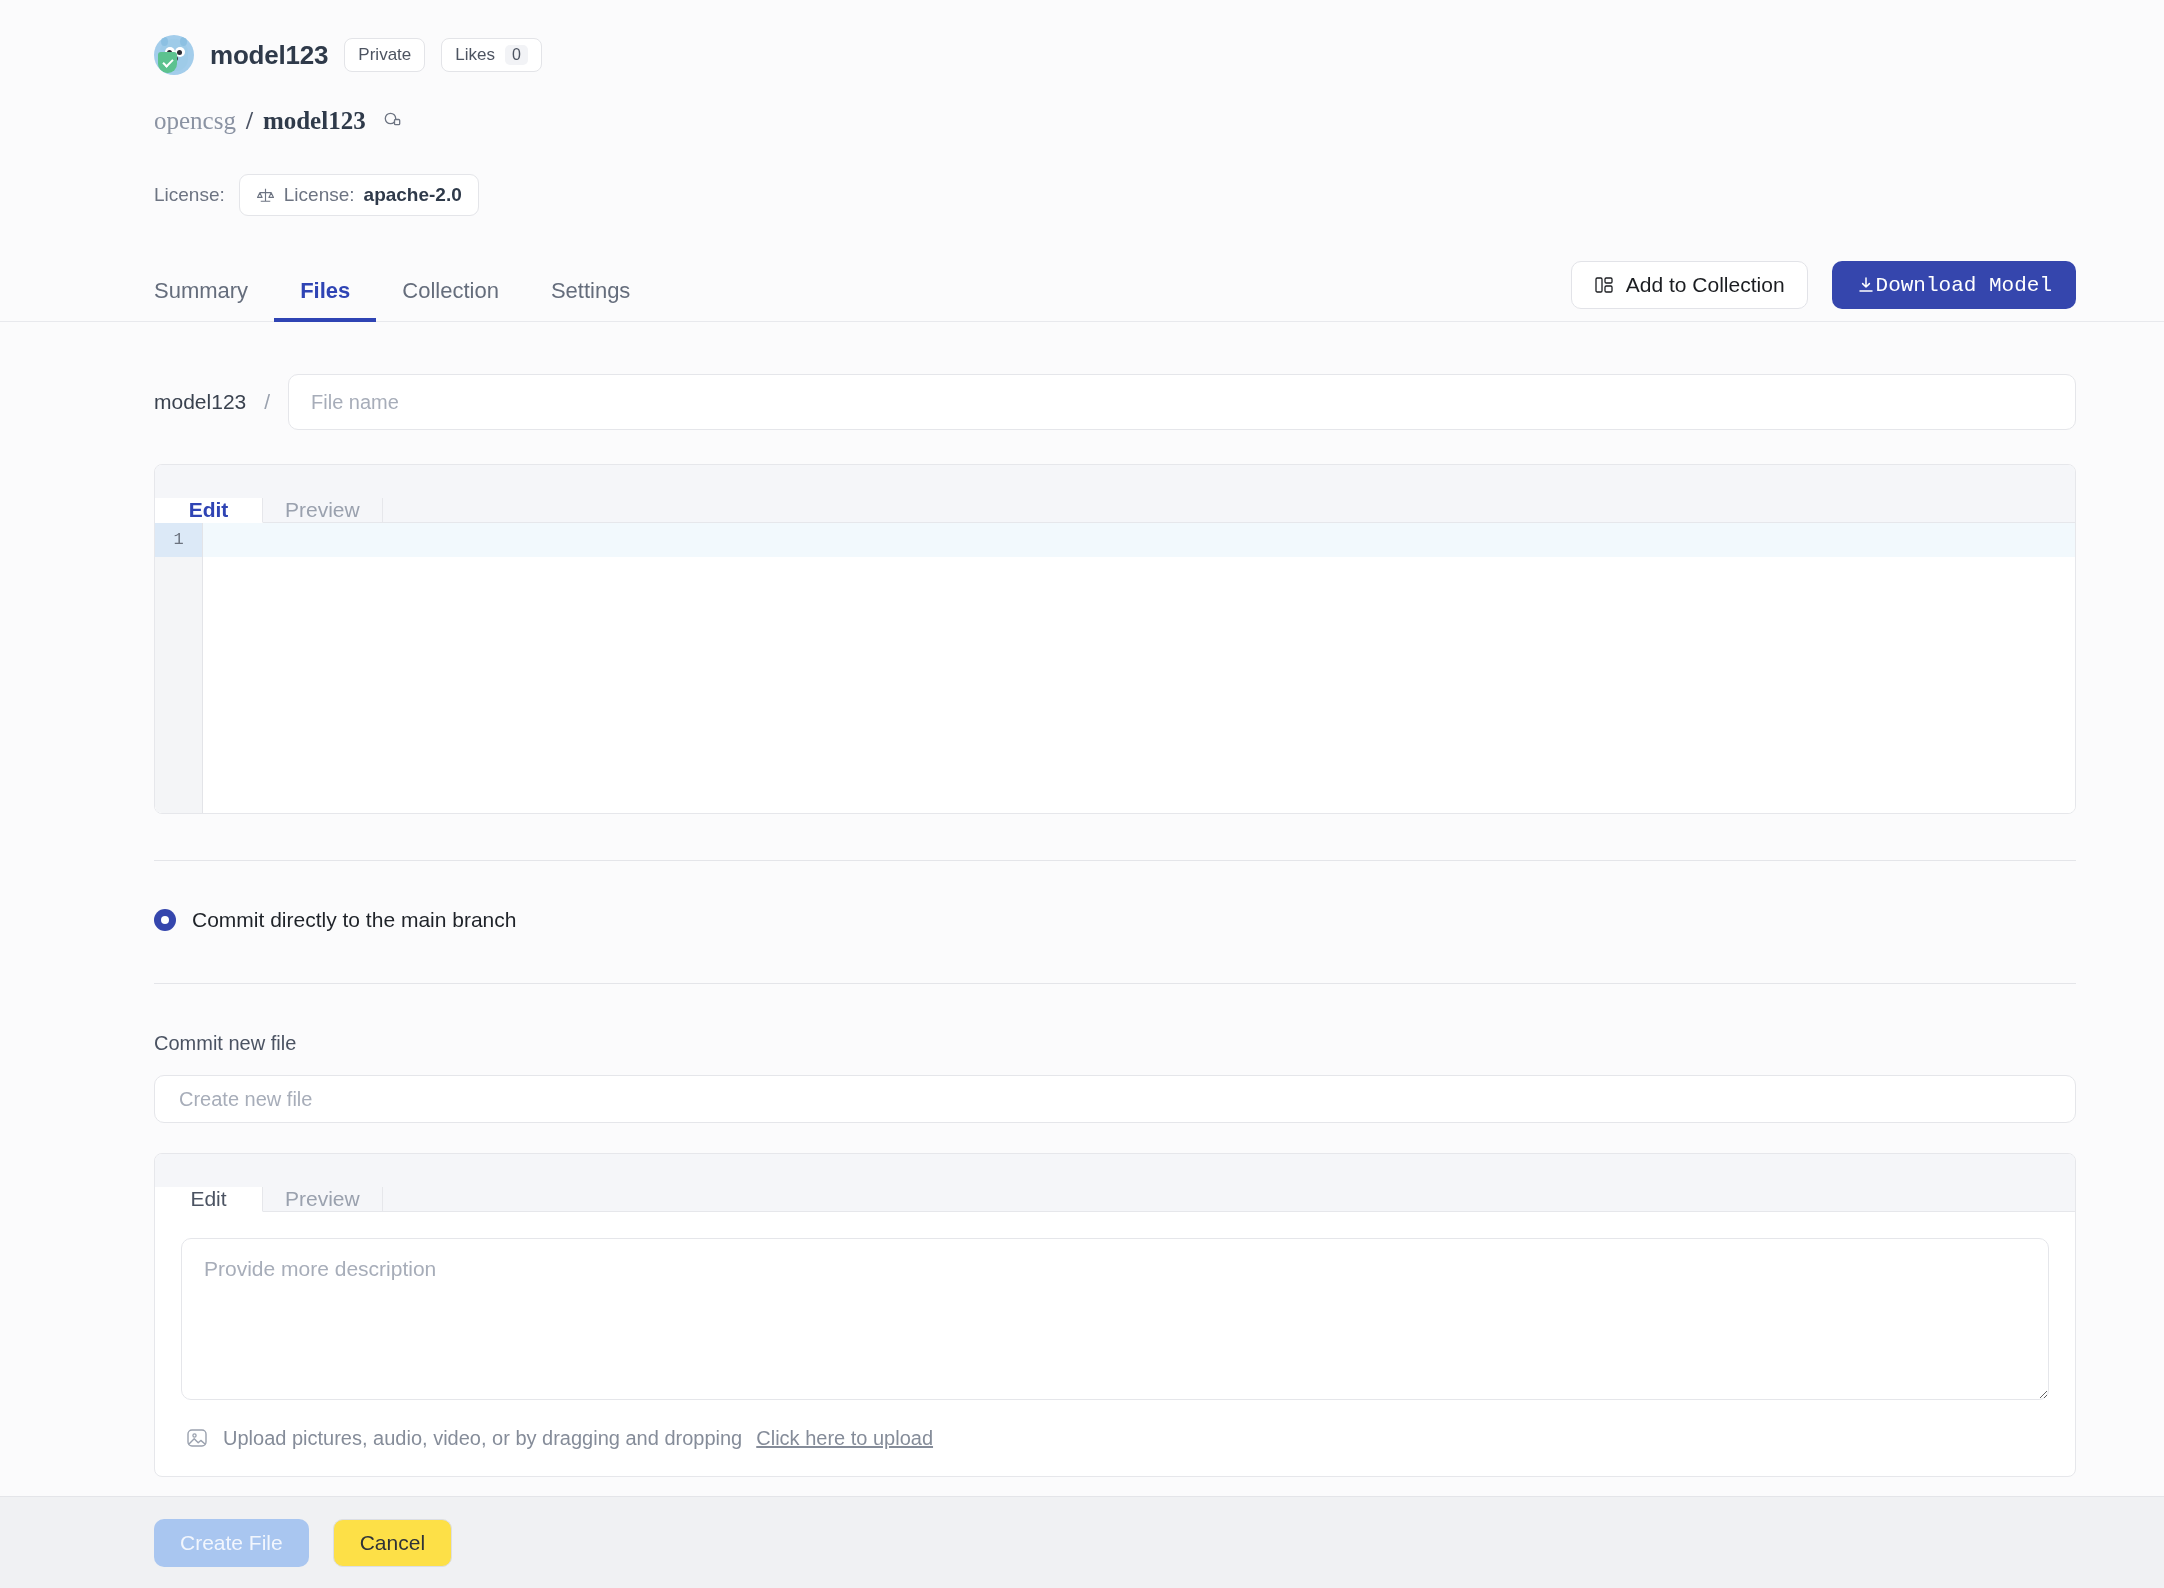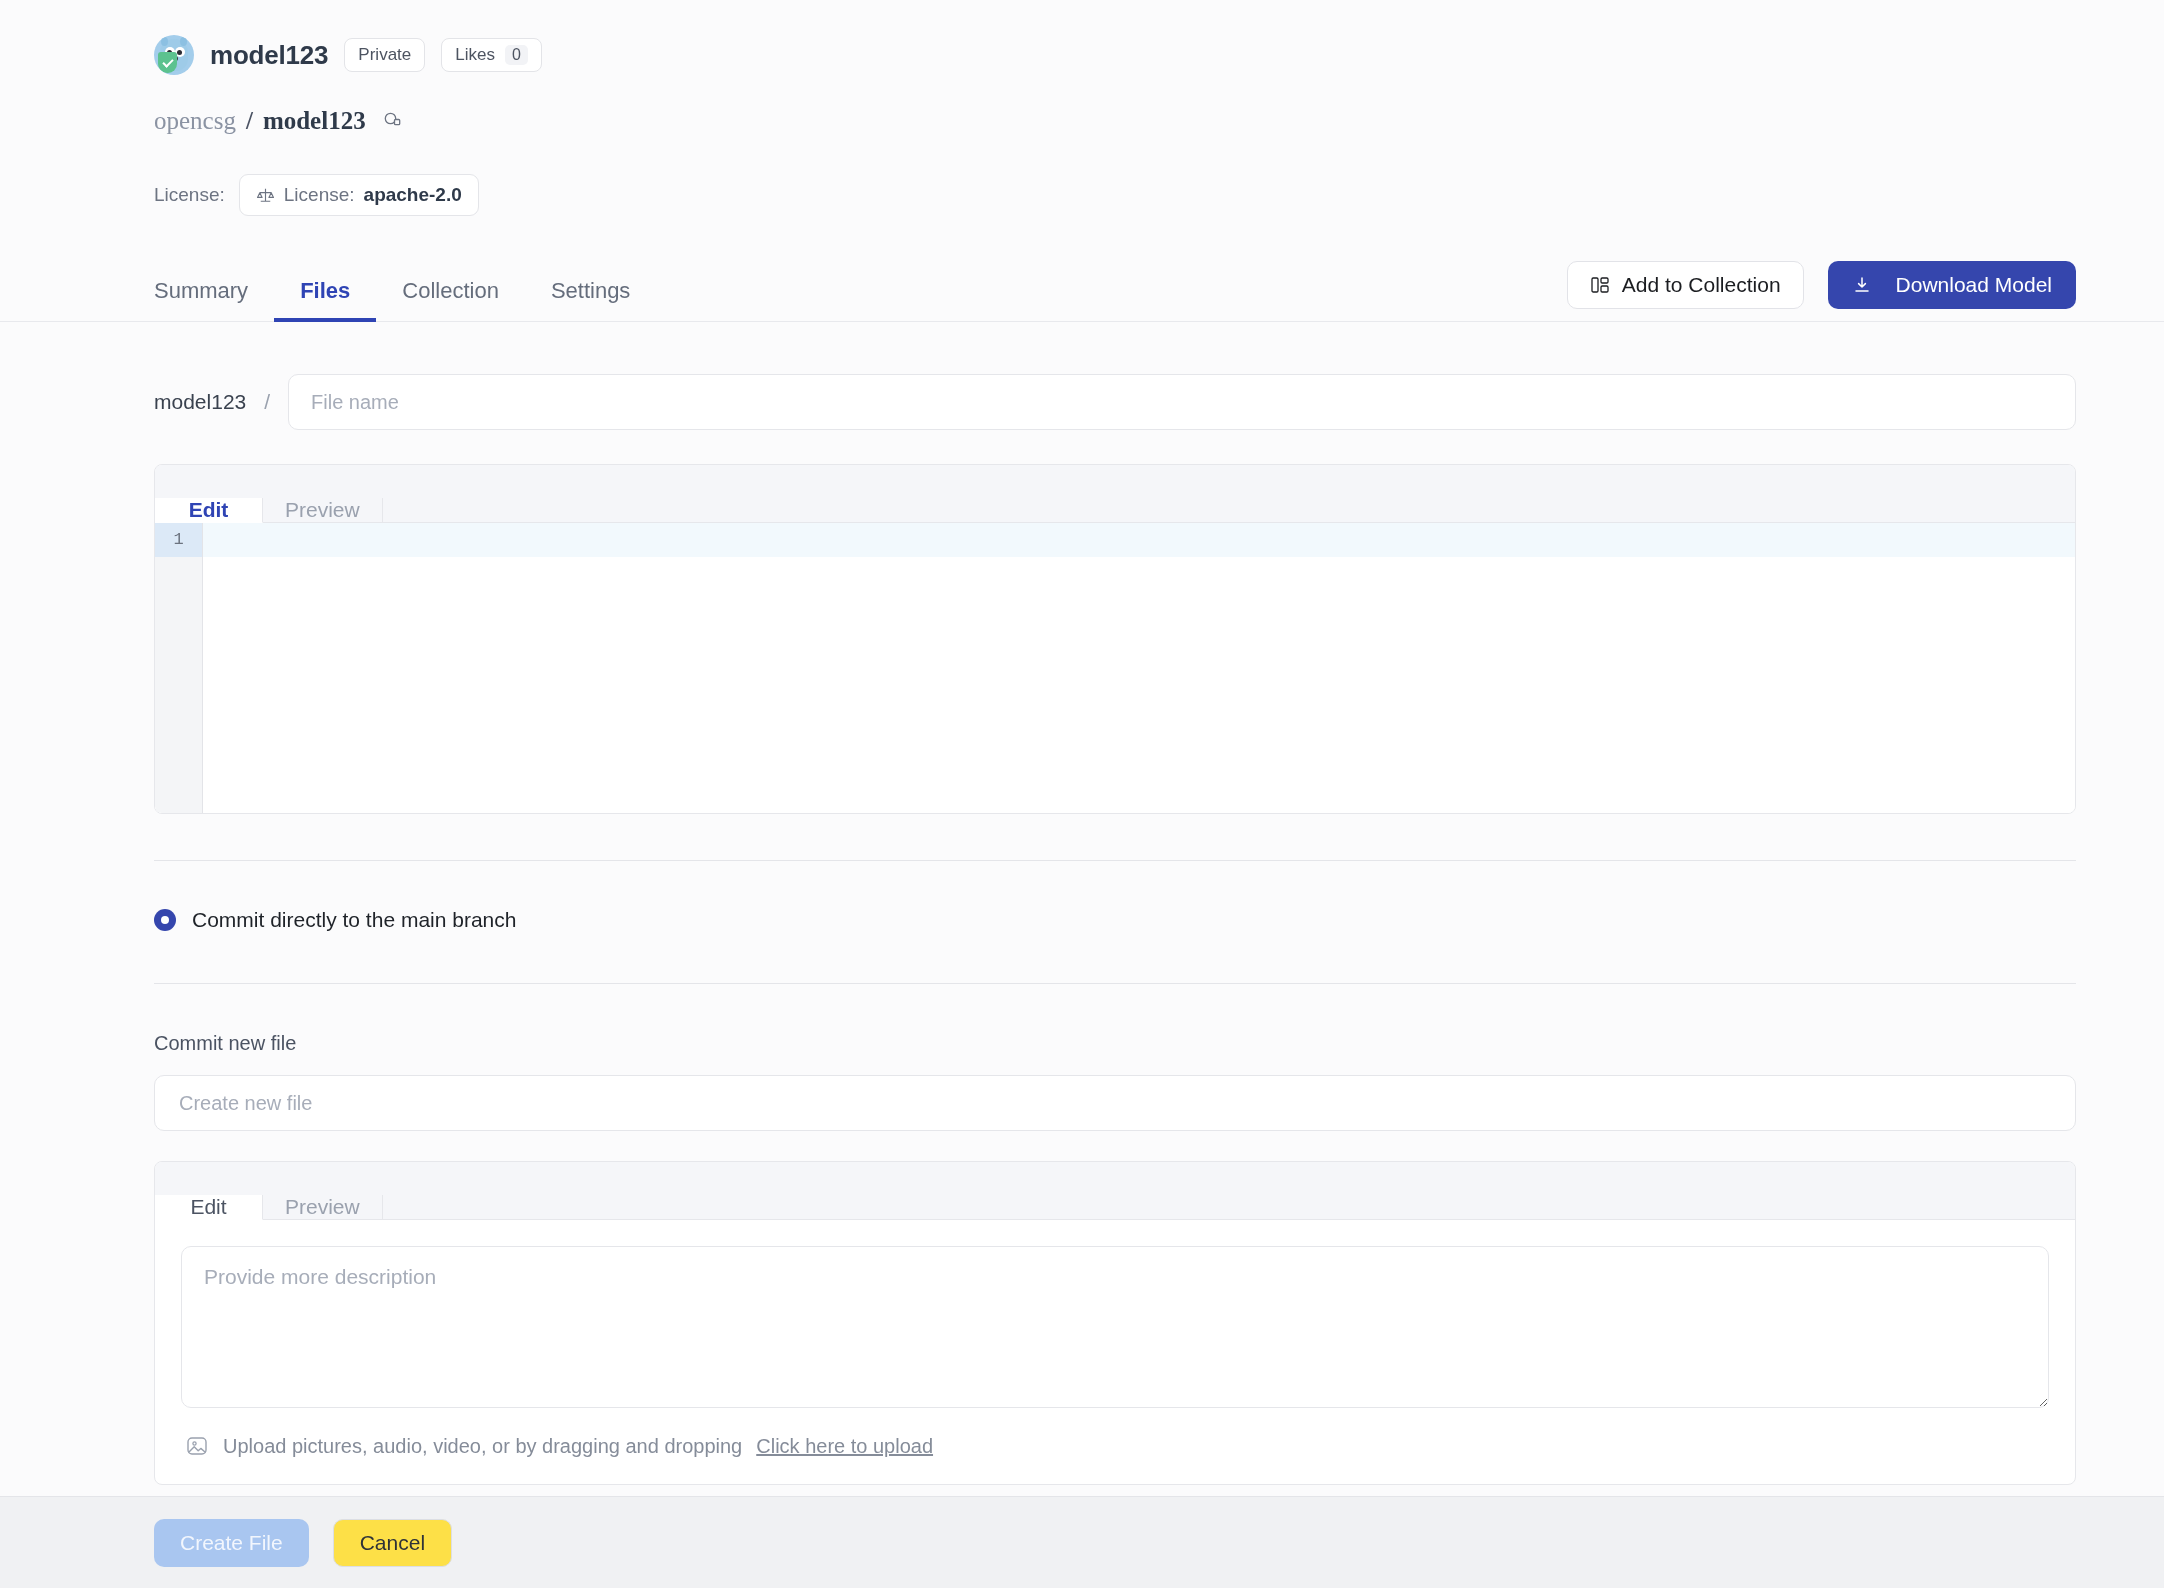--- a/index.html
+++ b/index.html
@@ -199,30 +199,30 @@
     border: 1px solid #e2e3e8;
     border-radius: 10px;
     background: #fff;
     font-size: 21px;
     color: #1b1d21;
     cursor: pointer;
   }
   .btn-primary {
     display: inline-flex;
     align-items: center;
-    gap: 24px;
+    gap: 0;
     height: 48px;
     padding: 0 24px;
     border: none;
     border-radius: 10px;
     background: #3546ad;
     font-size: 21px;
     color: #fff;
     cursor: pointer;
-    font-family: Liberation Sans, sans-serif;
+    font-family: Liberation Mono, monospace;
   }
 
   
   .main { padding: 0 88px 0 154px; }
 
   .filename-row {
     display: flex;
     align-items: center;
     gap: 18px;
     margin-top: 52px;
@@ -336,21 +336,21 @@
   .radio-label { font-size: 21px; color: #1f2329; }
 
   .section-label {
     margin-top: 48px;
     font-size: 20px;
     color: #4b5362;
   }
   .create-input {
     margin-top: 20px;
     width: 100%;
-    height: 56px;
+    height: 48px;
     border: 1px solid #e5e6ea;
     border-radius: 10px;
     background: #fff;
     padding: 0 24px;
     font-size: 20px;
     color: #2f3a4a;
     font-family: "Liberation Sans", sans-serif;
     outline: none;
   }
   .create-input::placeholder { color: #a7adb9; }

